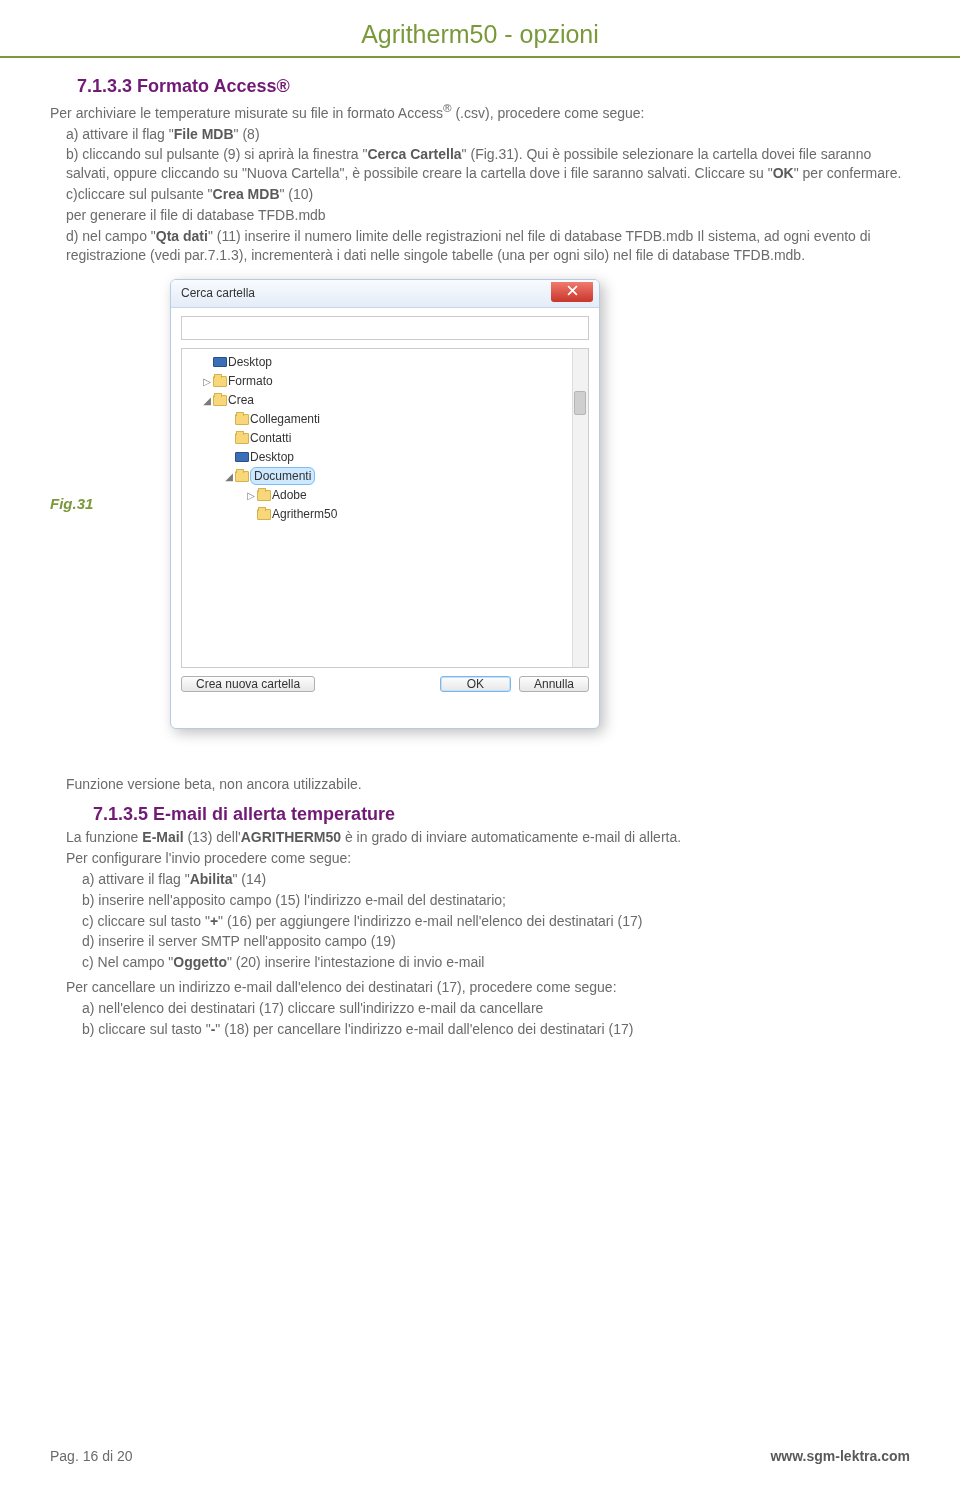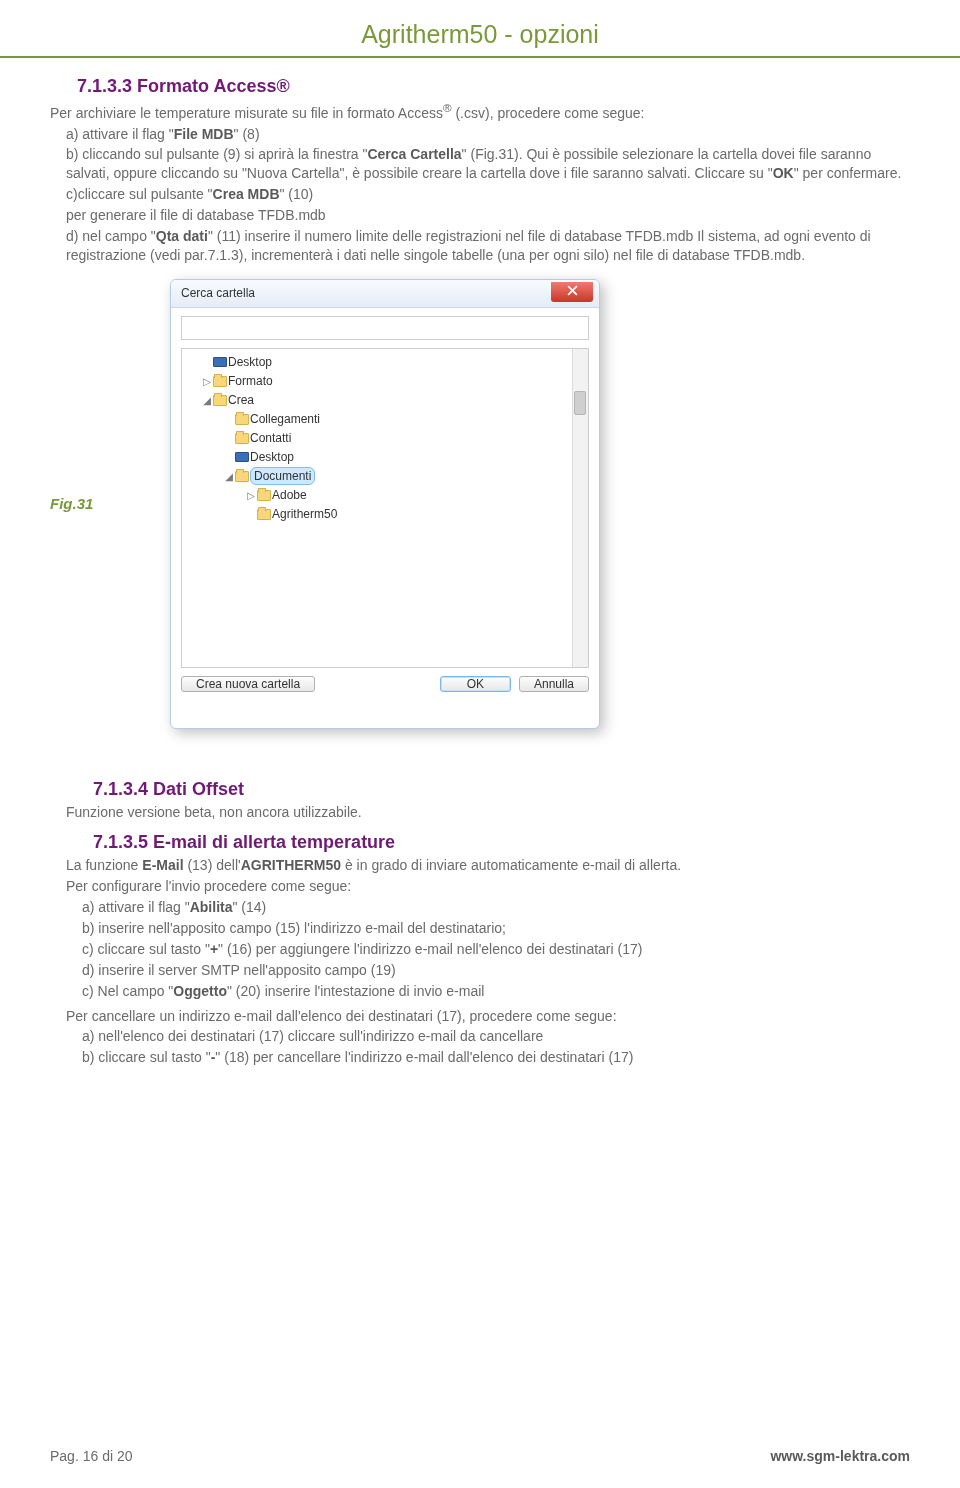--- a/index.html
+++ b/index.html
@@ -224,21 +224,20 @@
           <button class="dlg-btn">Annulla</button>
         </div>
       </div>
     </div>
   </div>
 </div>
 
 <div style="height:30px"></div>
 
 <div class="indent">
-  <div class="section-head">7.1.3.4 Dati Offset</div>
   <p class="para">Funzione versione beta, non ancora utilizzabile.</p>
 
   <div class="section-head" style="margin-top:8px">7.1.3.5 E-mail di allerta temperature</div>
   <p class="para">
     <span>La funzione </span><span class="b">E-Mail</span><span> (13) dell'</span><span class="b">AGRITHERM50</span><span> è in grado di inviare automaticamente e-mail di allerta.</span>
   </p>
   <p class="para">Per configurare l'invio procedere come segue:</p>
   <p class="para indent">
     <span>a) attivare il flag "</span><span class="b">Abilita</span><span>" (14)</span>
   </p>

